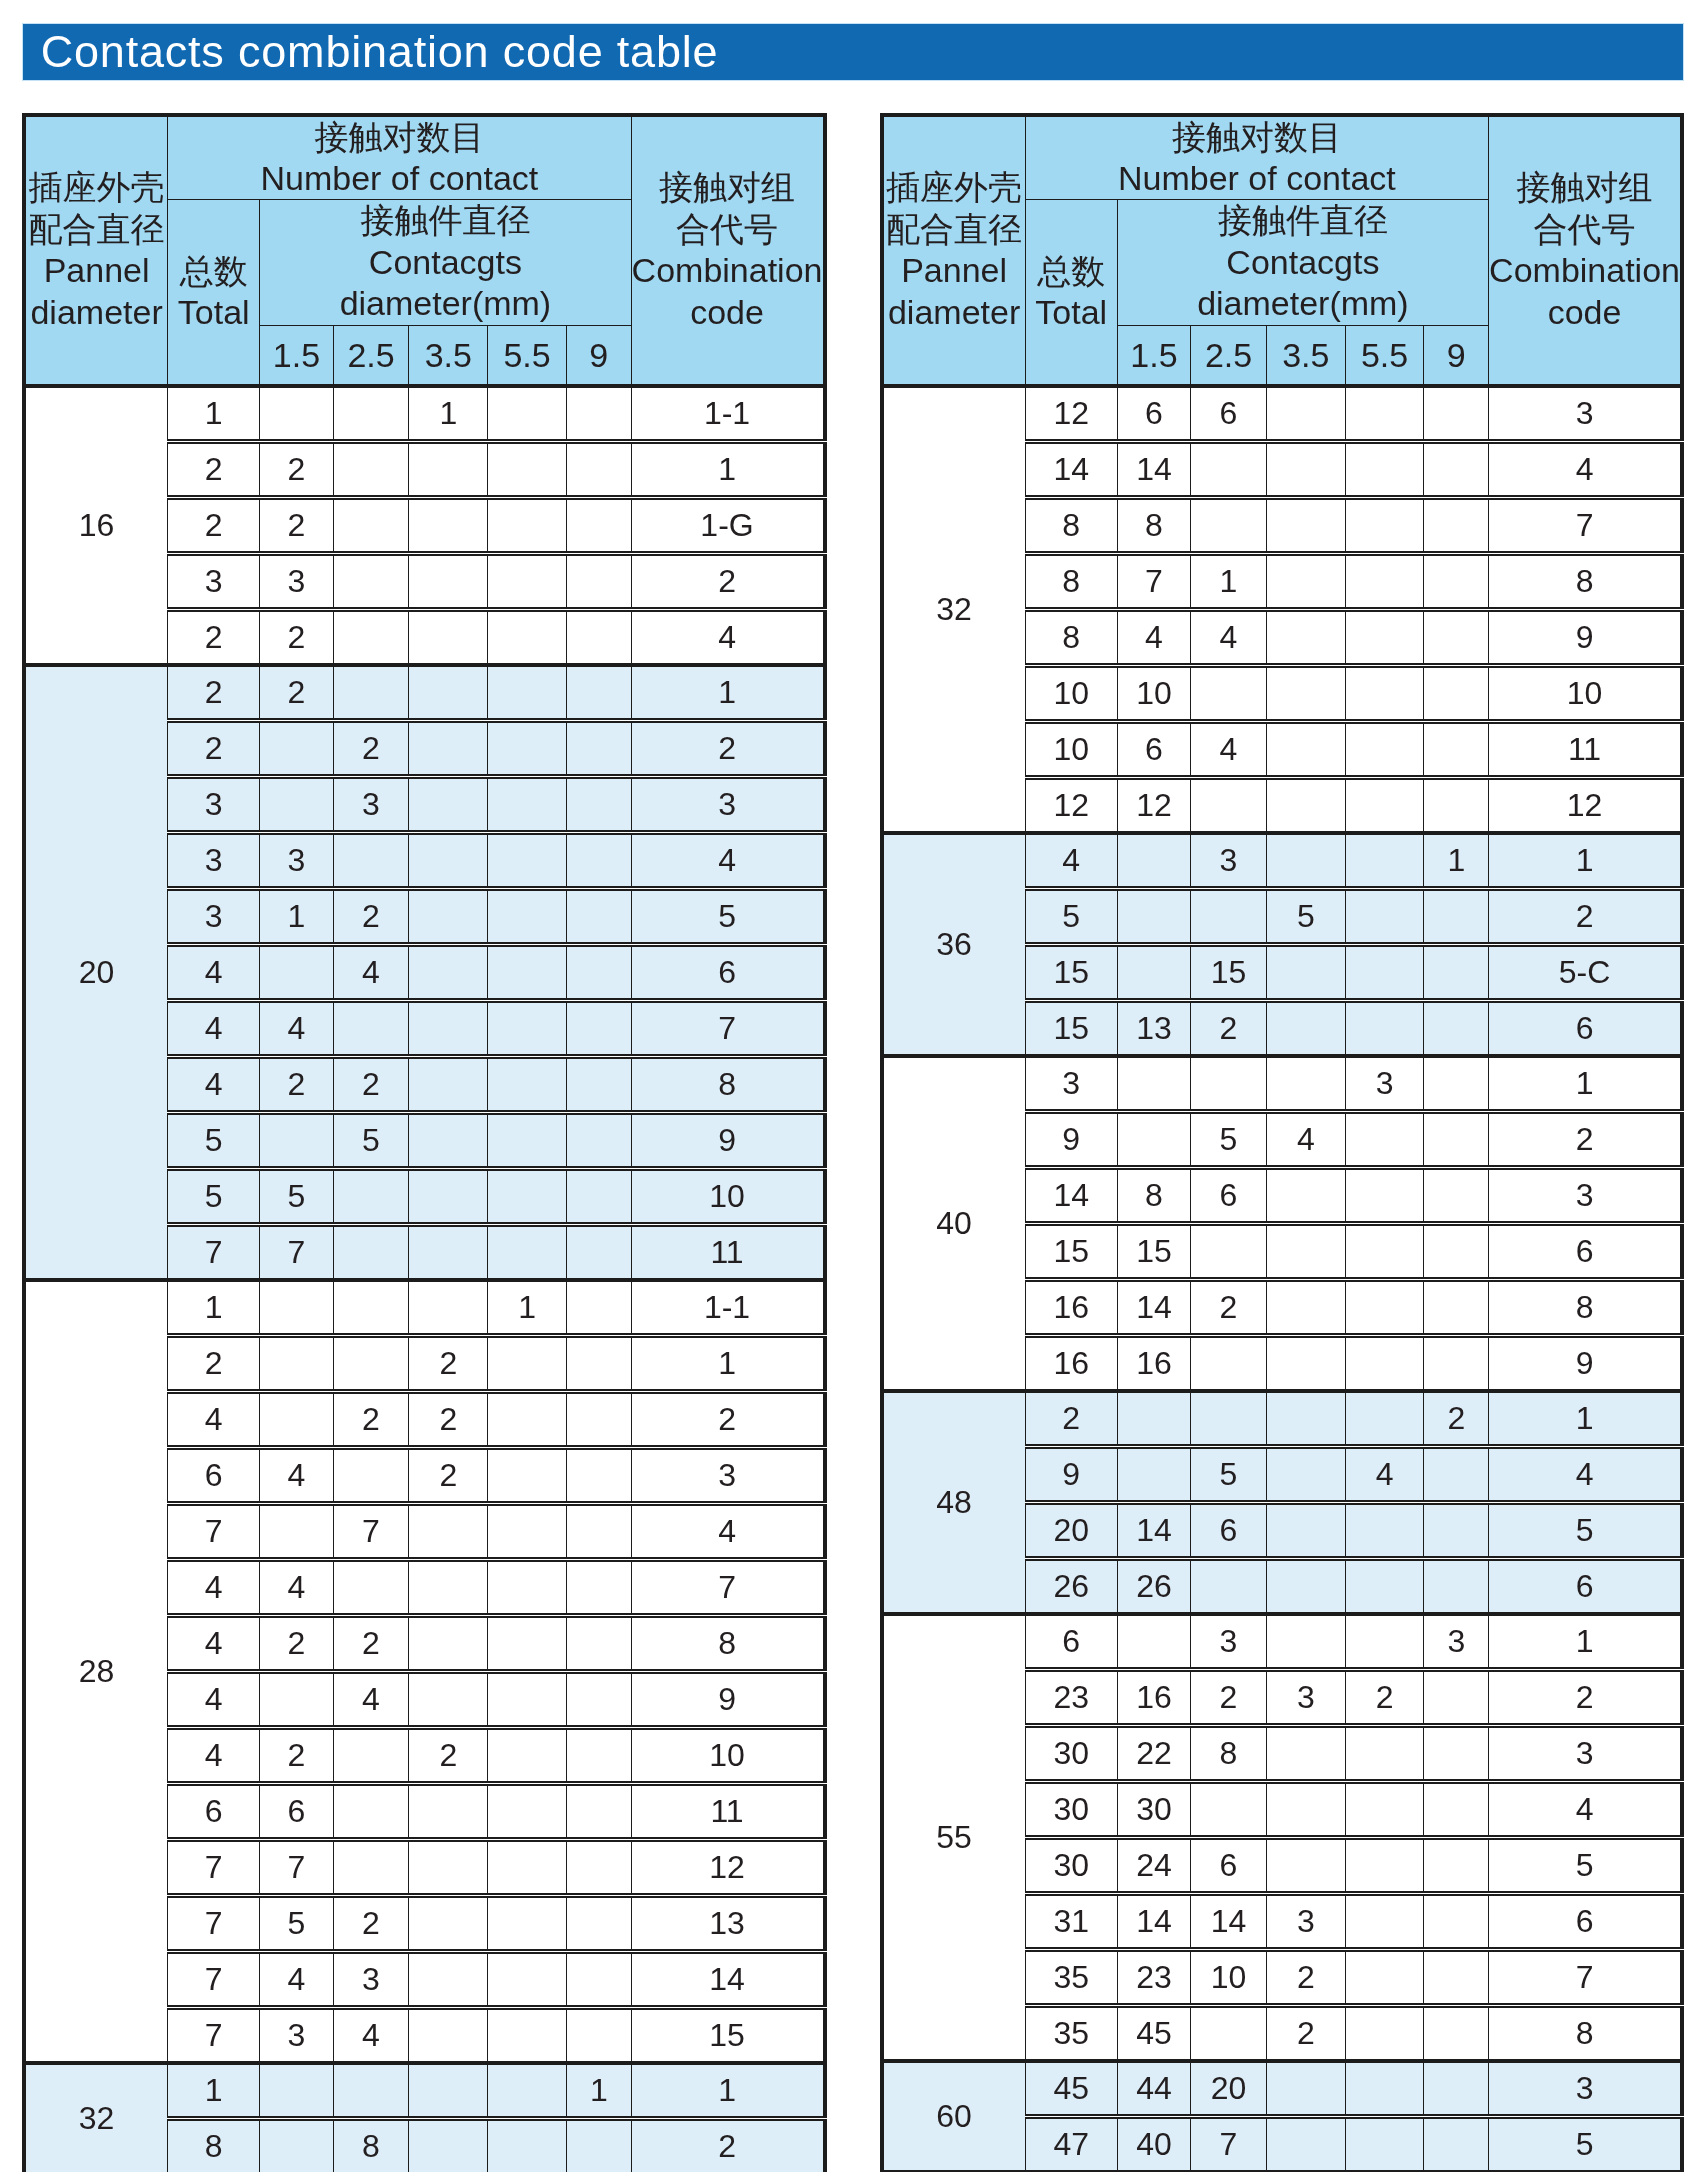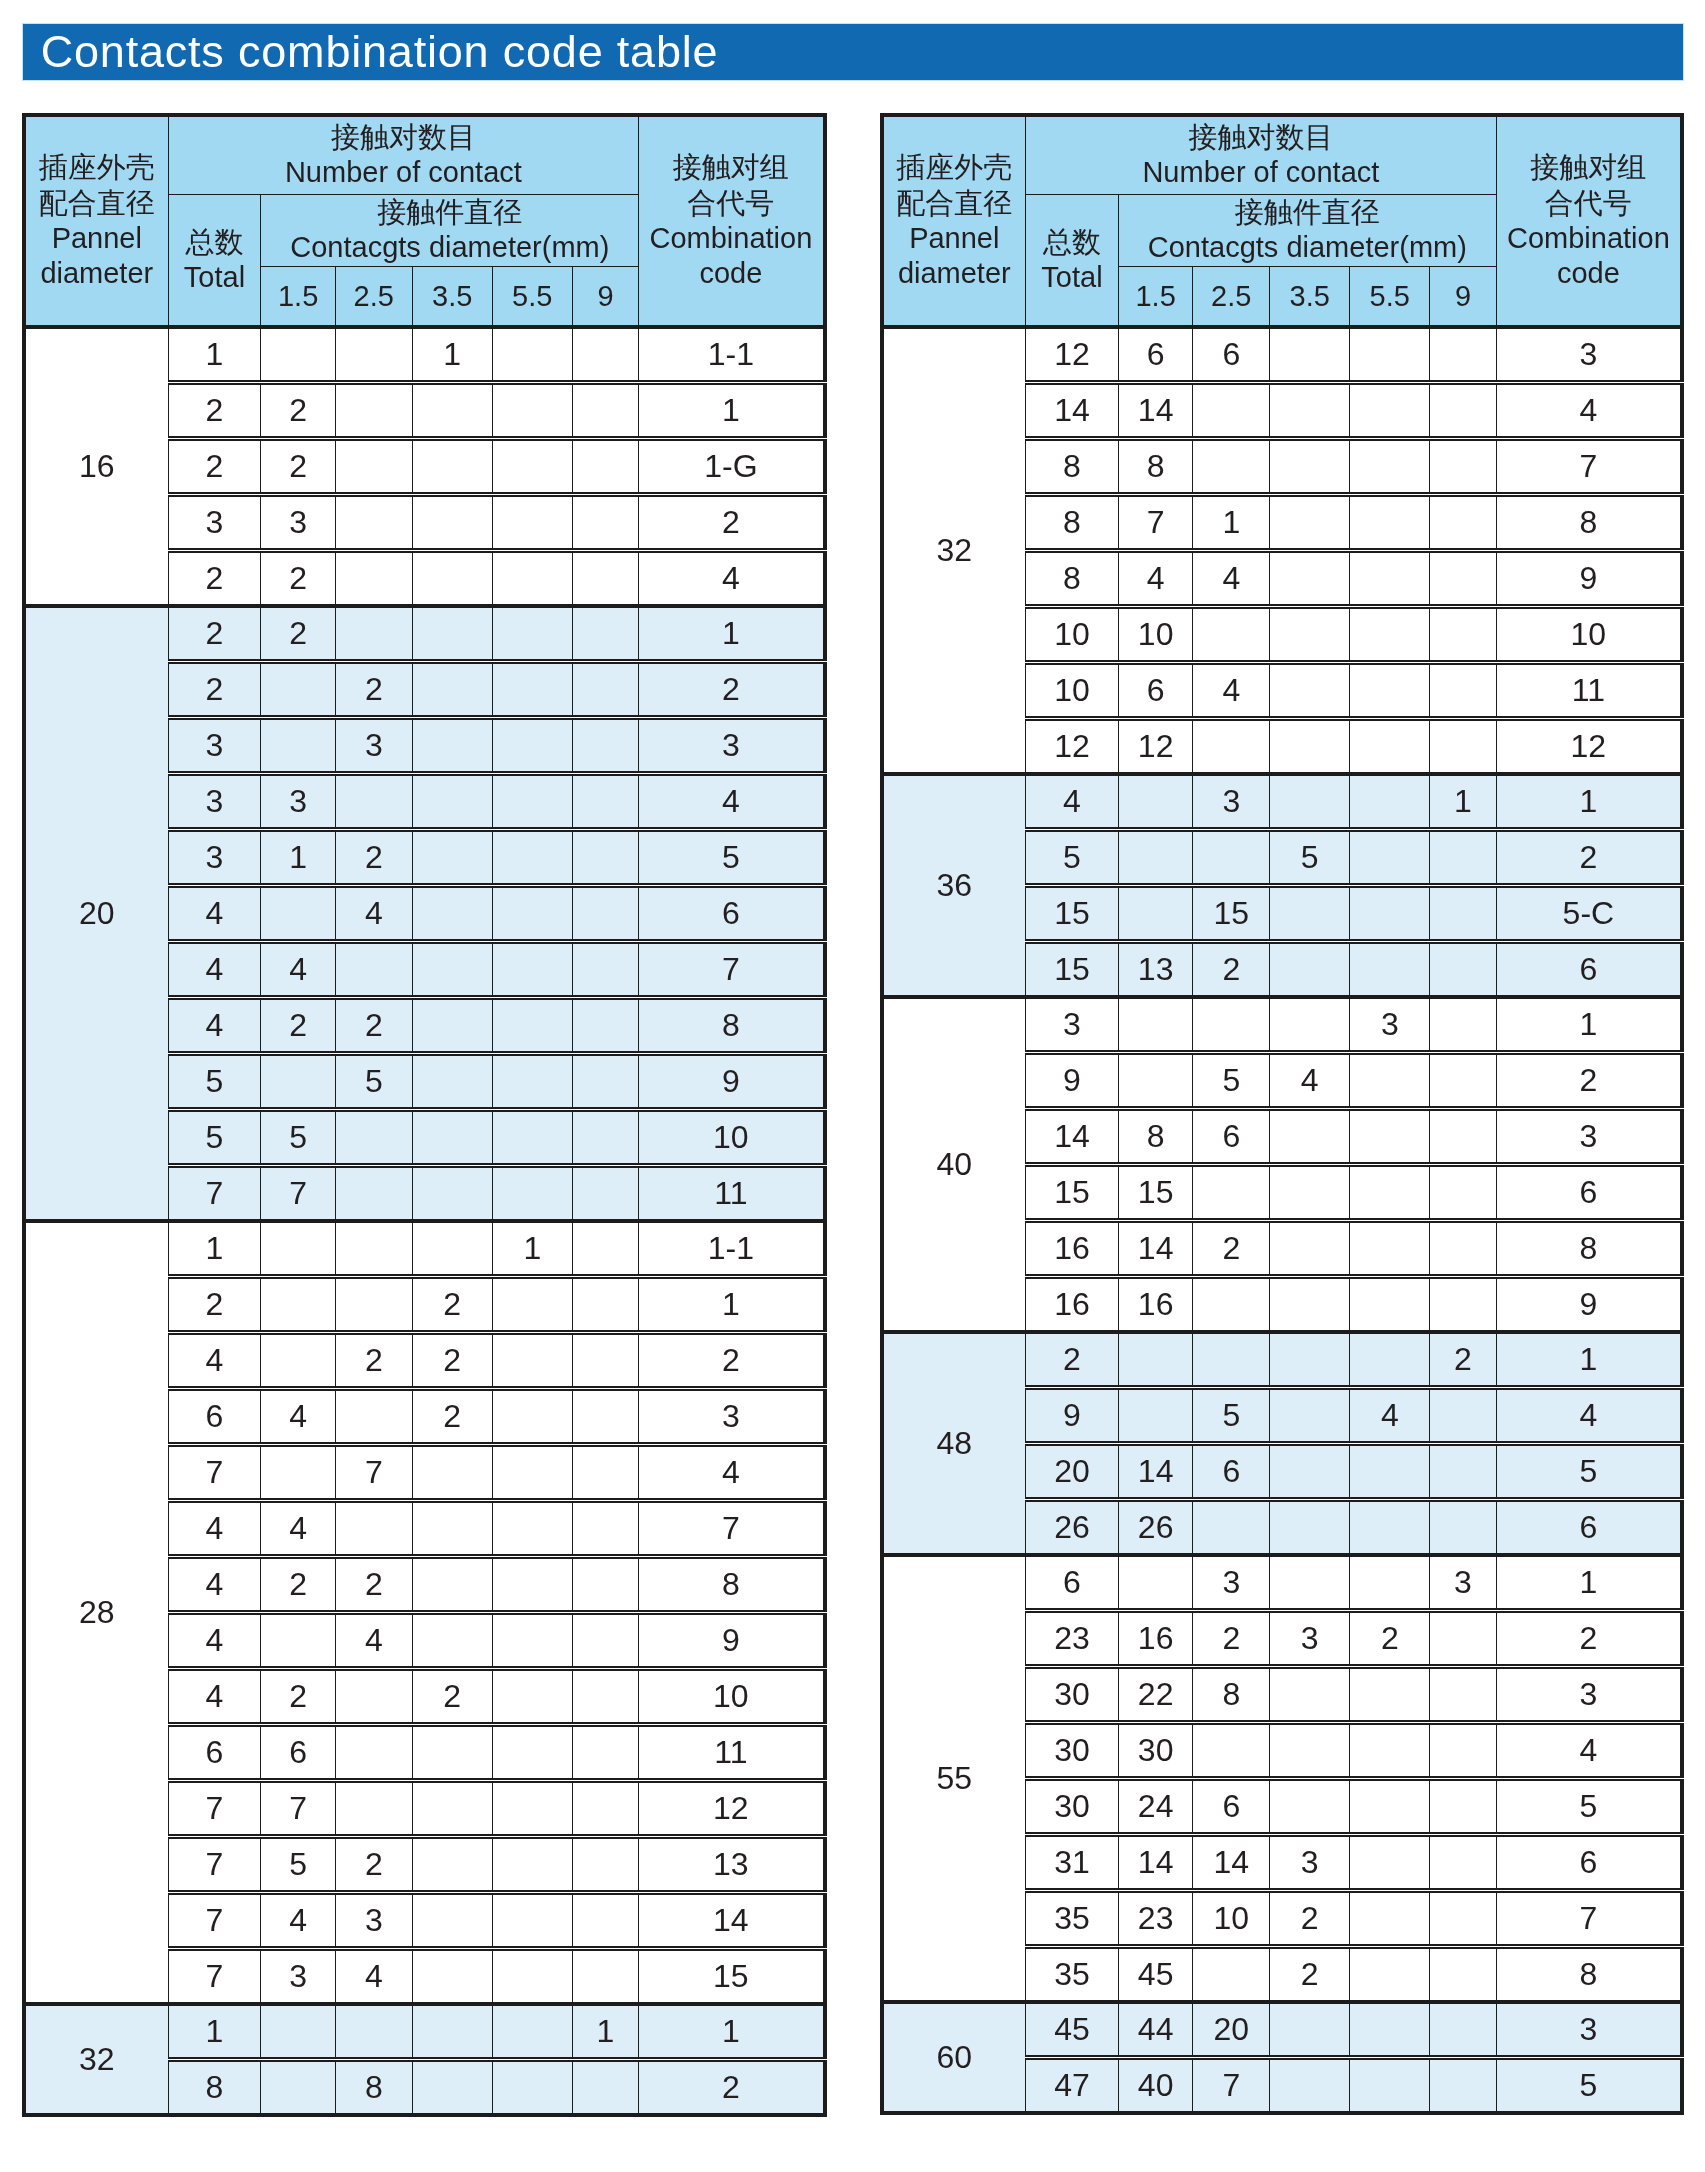--- a/index.html
+++ b/index.html
@@ -42,21 +42,21 @@
     border:1.6px solid #1c1c1c;
     text-align:center;
     vertical-align:middle;
     padding:0;
     overflow:hidden;
   }
   thead { border-bottom:4.8px solid #1c1c1c; }
   thead th {
     background:#a2d9f2;
     font-weight:400;
-    font-size:29px;
+    font-size:34px;
     margin-top:12px;
   }
   .prewrap { white-space:pre-line; line-height:1.22; }
   tr.h1 { height:80px; }
   tr.h2 { height:67px; }
   tr.h3 { height:61px; }
   tbody.group { border-top:4.8px solid #1c1c1c; }
   tbody.group td {
     height:51px;
     font-size:32px;

